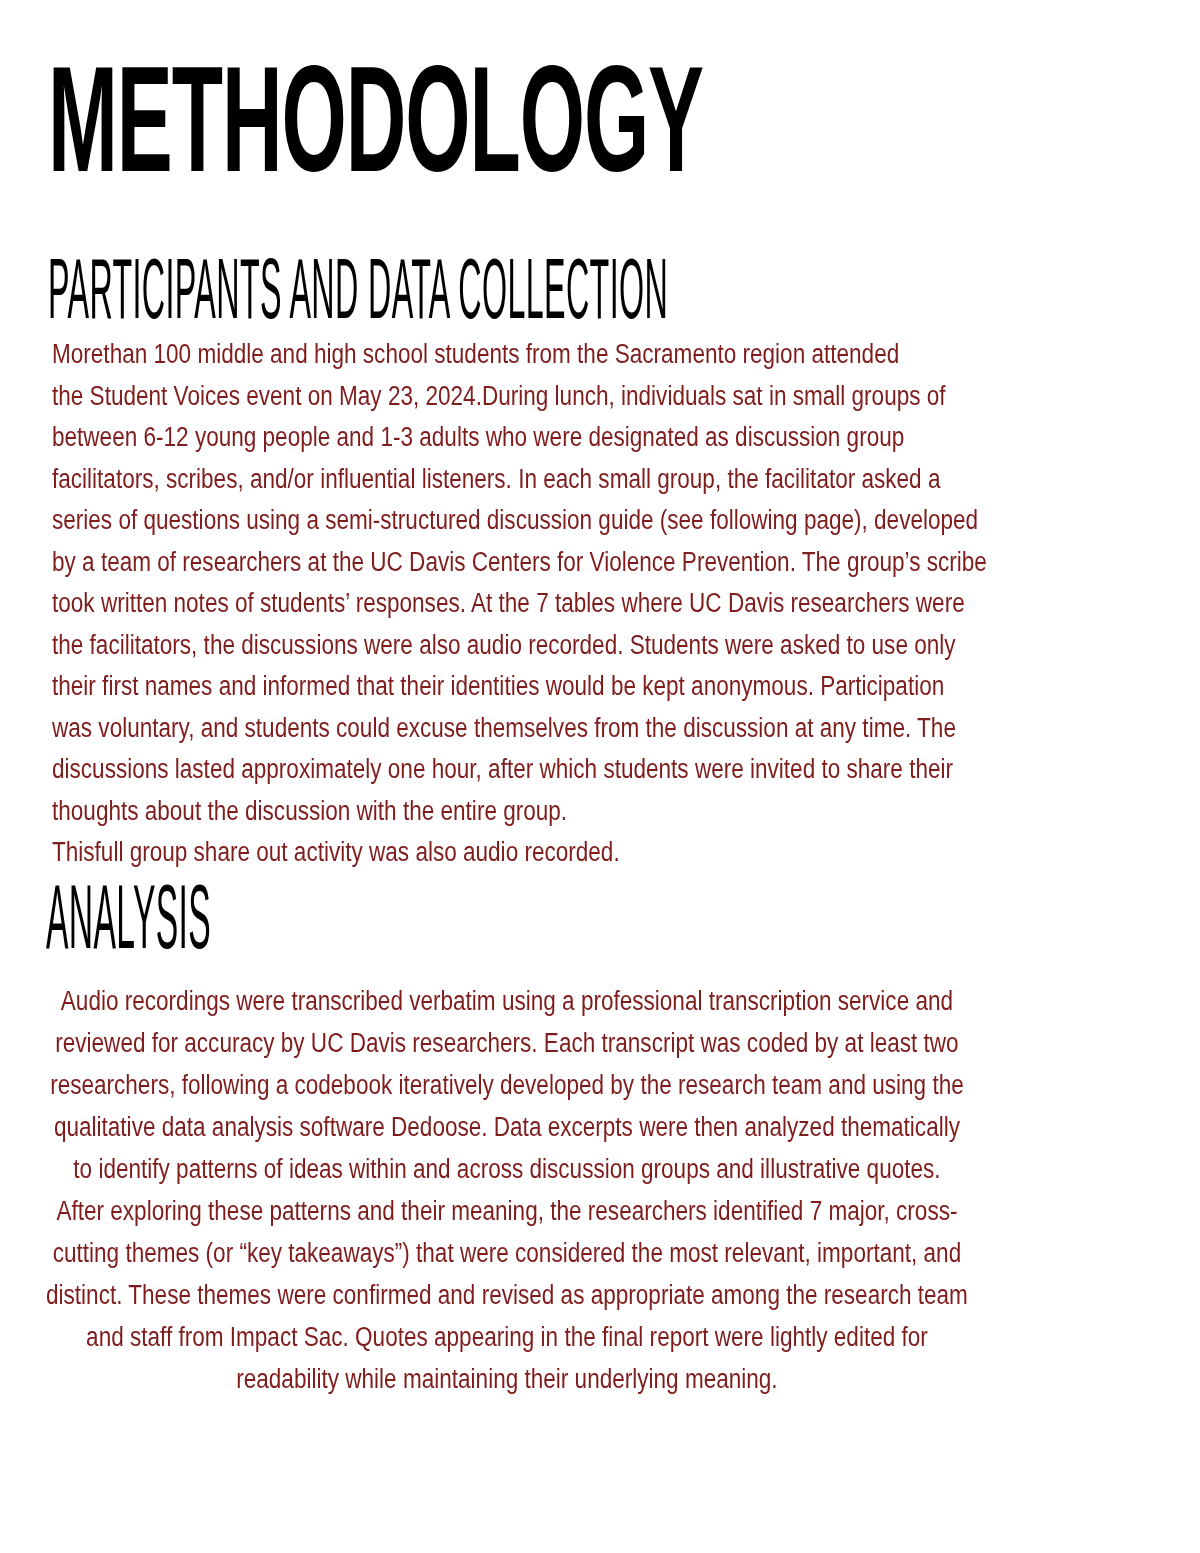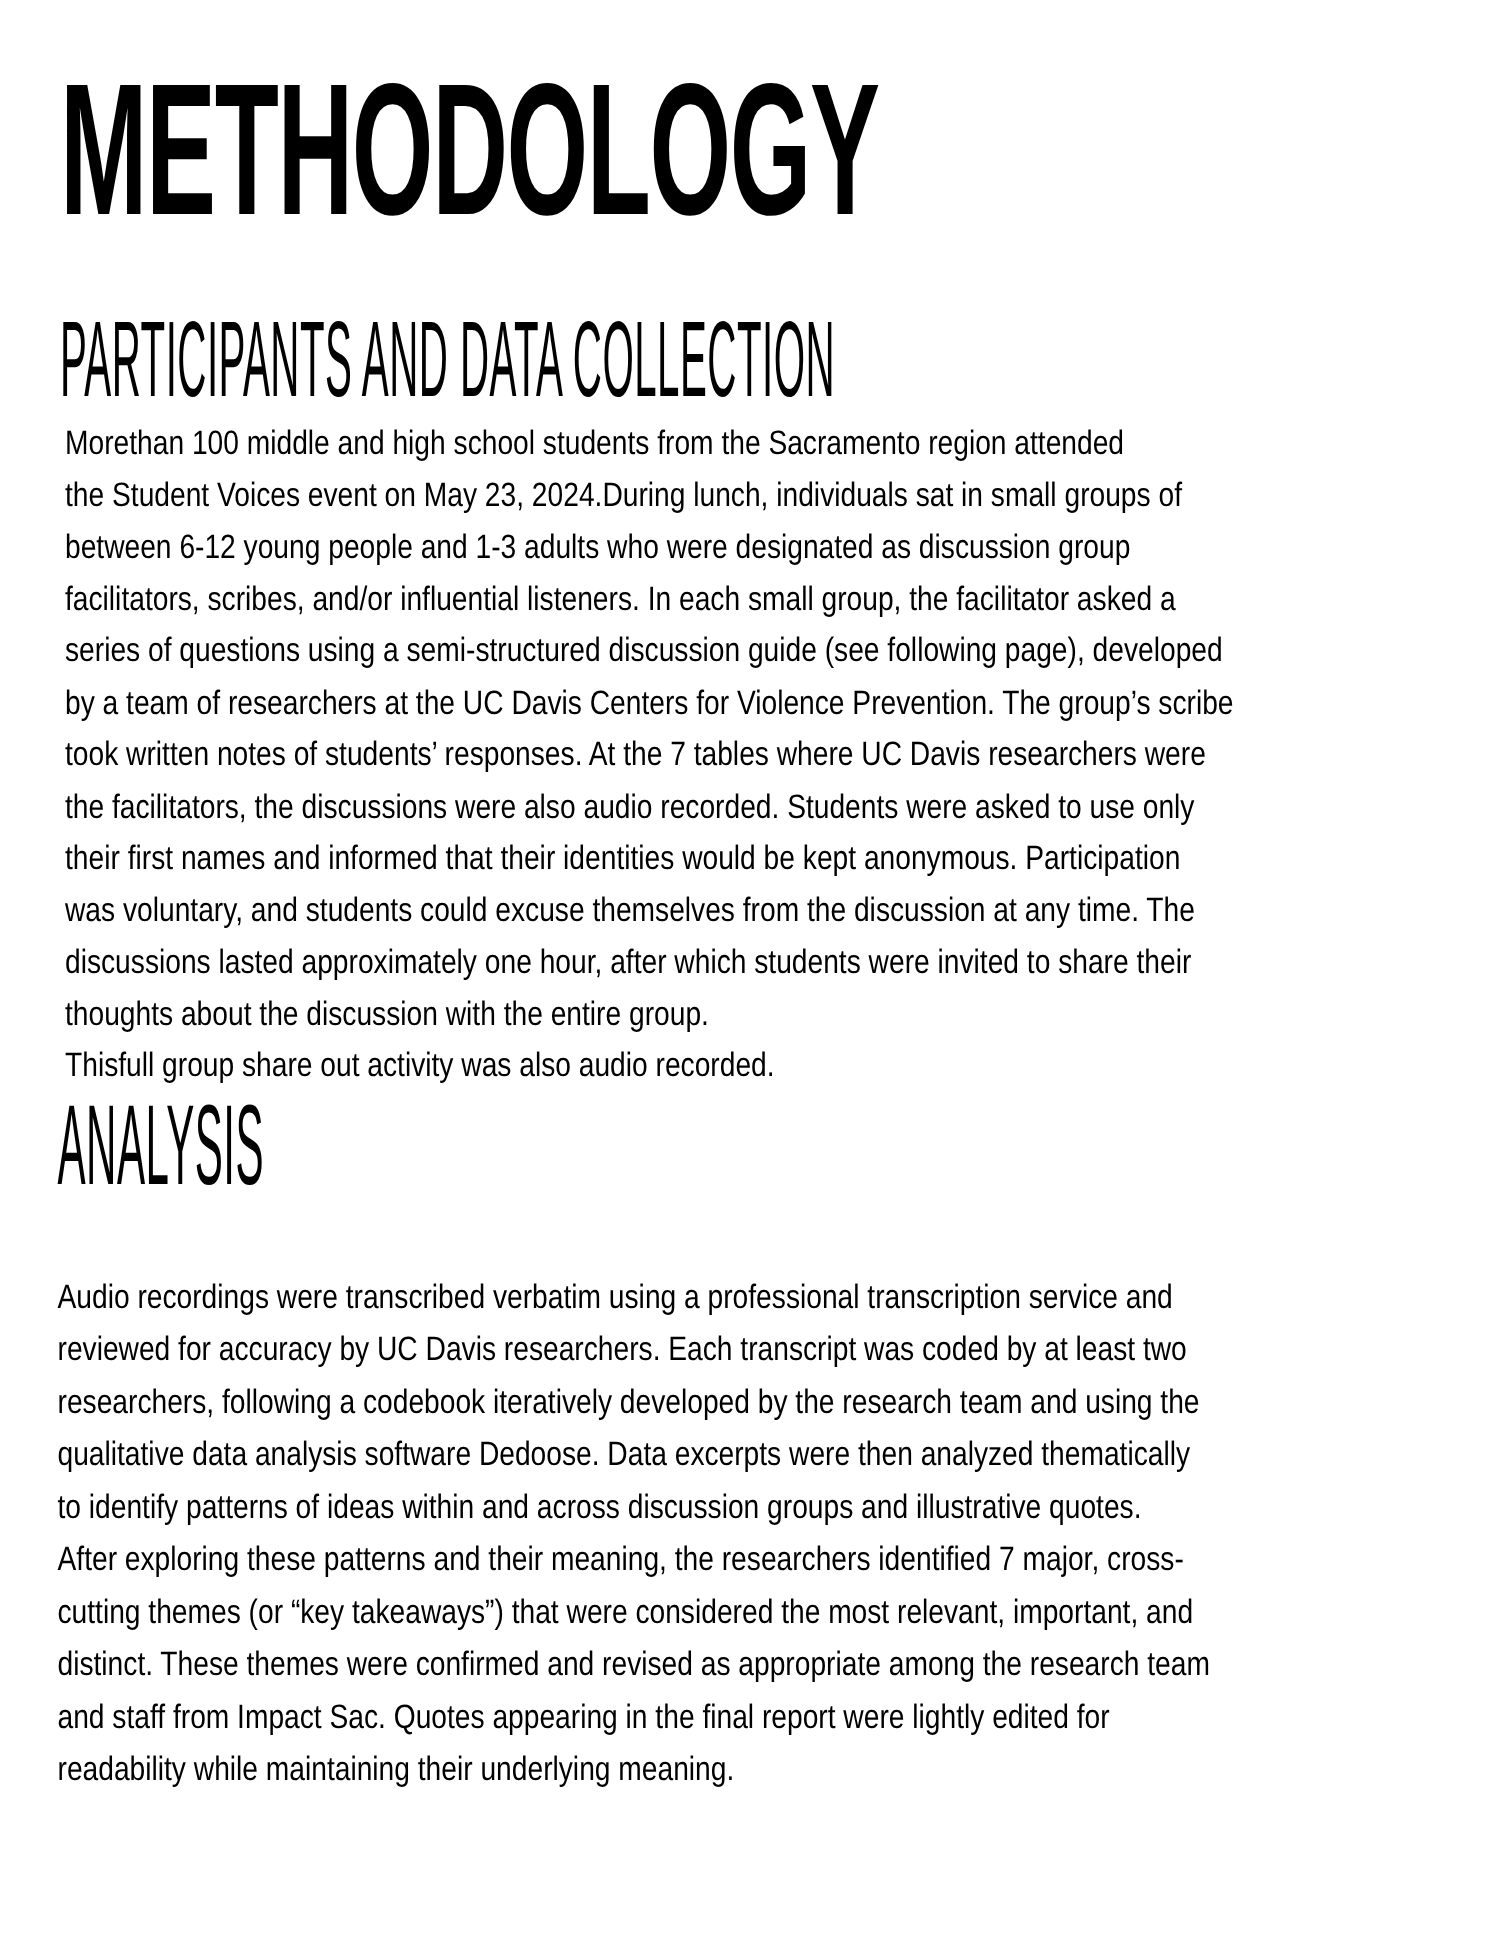--- a/index.html
+++ b/index.html
@@ -50,39 +50,40 @@
       top: 871px;
       font-size: 91px;
       line-height: 91px;
       transform: scaleX(0.37);
     }
     .body-text {
       position: absolute;
       margin: 0;
       font-family: "Liberation Sans", sans-serif;
       font-size: 27px;
-      color: #000000;
+      color: #7f1d1d;
     }
     .body-line {
       display: block;
       white-space: nowrap;
       transform-origin: left center;
       height: 41.5px;
       line-height: 41.5px;
     }
     .participants-text {
       left: 52px;
       top: 334px;
     }
     .participants-text .body-line {
       transform: scaleX(0.835);
     }
     .analysis-text {
       left: 46px;
-      top: 1016px;
+      top: 980px;
+      text-align: center;
     }
     .analysis-text .body-line {
       height: 42px;
       line-height: 42px;
       transform: scaleX(0.835);
     }
   </style>
 </head>
 <body>
 

